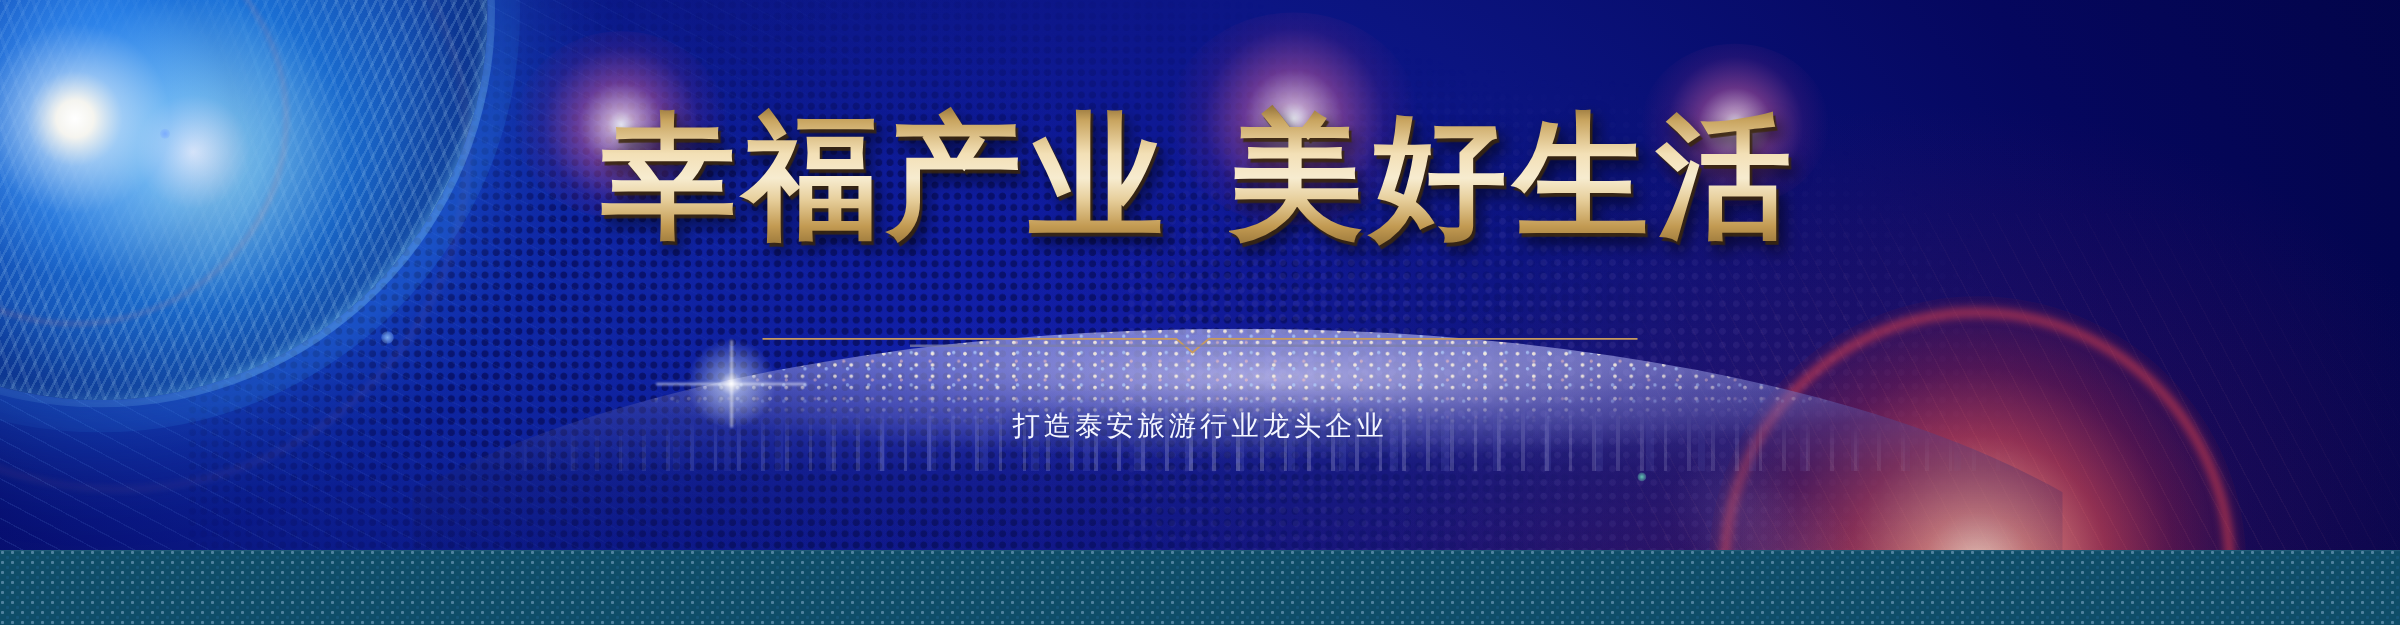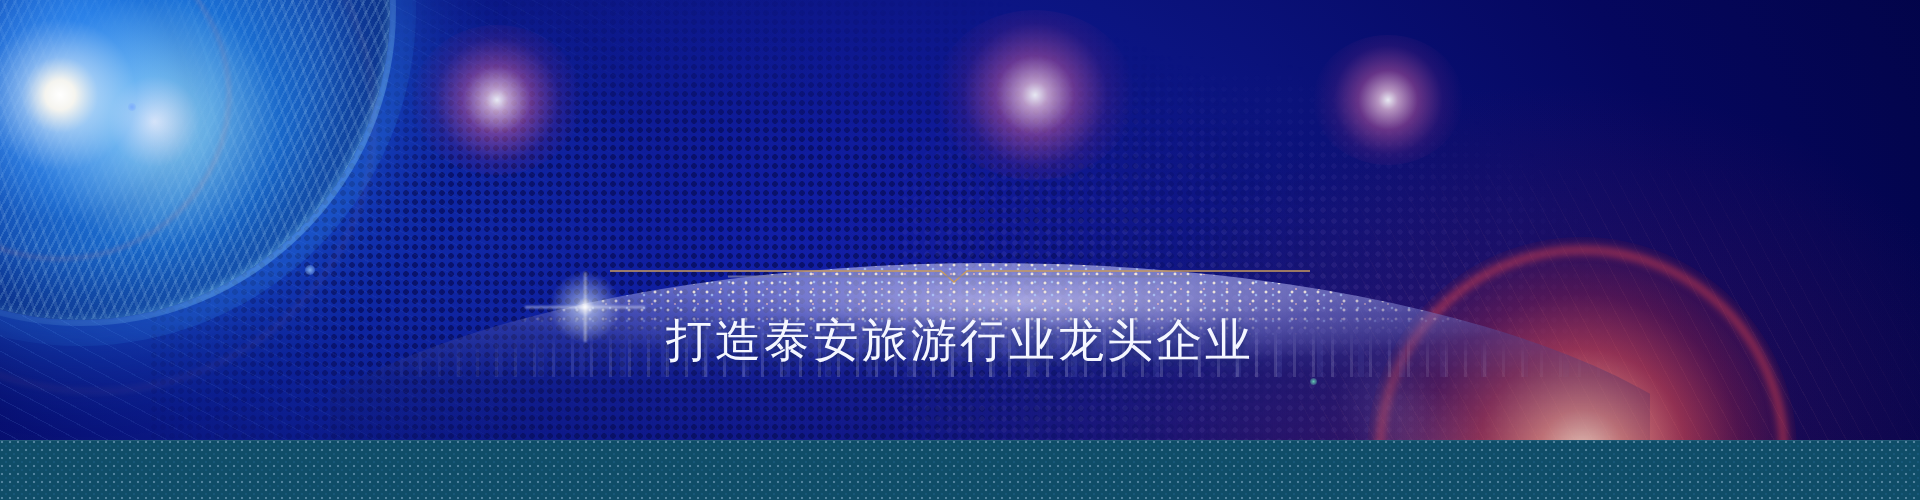--- a/index.html
+++ b/index.html
@@ -290,26 +290,27 @@
   .subtitle {
     position: absolute;
     left: 0; top: 310px;
     width: 100%;
     text-align: center;
     pointer-events: none;
   }
   .subtitle-text {
     display: inline-block;
     font-family: "DejaVu Sans", "Liberation Sans", sans-serif;
-    font-size: 46px;
+    font-size: 22px;
     font-weight: normal;
     letter-spacing: 3px;
     color: #f4f6ff;
     text-shadow: 0 2px 10px rgba(10,20,90,0.9), 0 0 22px rgba(120,160,255,0.30);
     white-space: nowrap;
+    margin-top: 16px;
   }
 
   
   .bottom-band {
     position: absolute;
     left: 0; bottom: 0;
     width: 100%;
     height: 60px;
     background: #0f4d68;
     background-image:
@@ -367,20 +368,23 @@
   <div class="spark s1"></div>
   <div class="spark s2"></div>
   <div class="spark s3"></div>
 
   <div class="headline-glows">
     <div class="glow-dot g1"></div>
     <div class="glow-dot g2"></div>
     <div class="glow-dot g3"></div>
   </div>
 
+  <div class="headline">
+    <span class="headline-text">幸福产业</span><span class="headline-gap"></span><span class="headline-text">美好生活</span>
+  </div>
 
   <div class="divider">
     <svg viewBox="0 0 700 26" xmlns="http://www.w3.org/2000/svg" aria-hidden="true">
       <path d="M0 9 H331 L344 20 L357 9 H700" fill="none" stroke="#c79a5e" stroke-width="1.4" stroke-linejoin="miter"></path>
       <line x1="118" y1="14.5" x2="582" y2="14.5" stroke="#7d7fa8" stroke-width="2" opacity="0.75"></line>
     </svg>
   </div>
 
   <div class="subtitle">
     <span class="subtitle-text">打造泰安旅游行业龙头企业</span>

